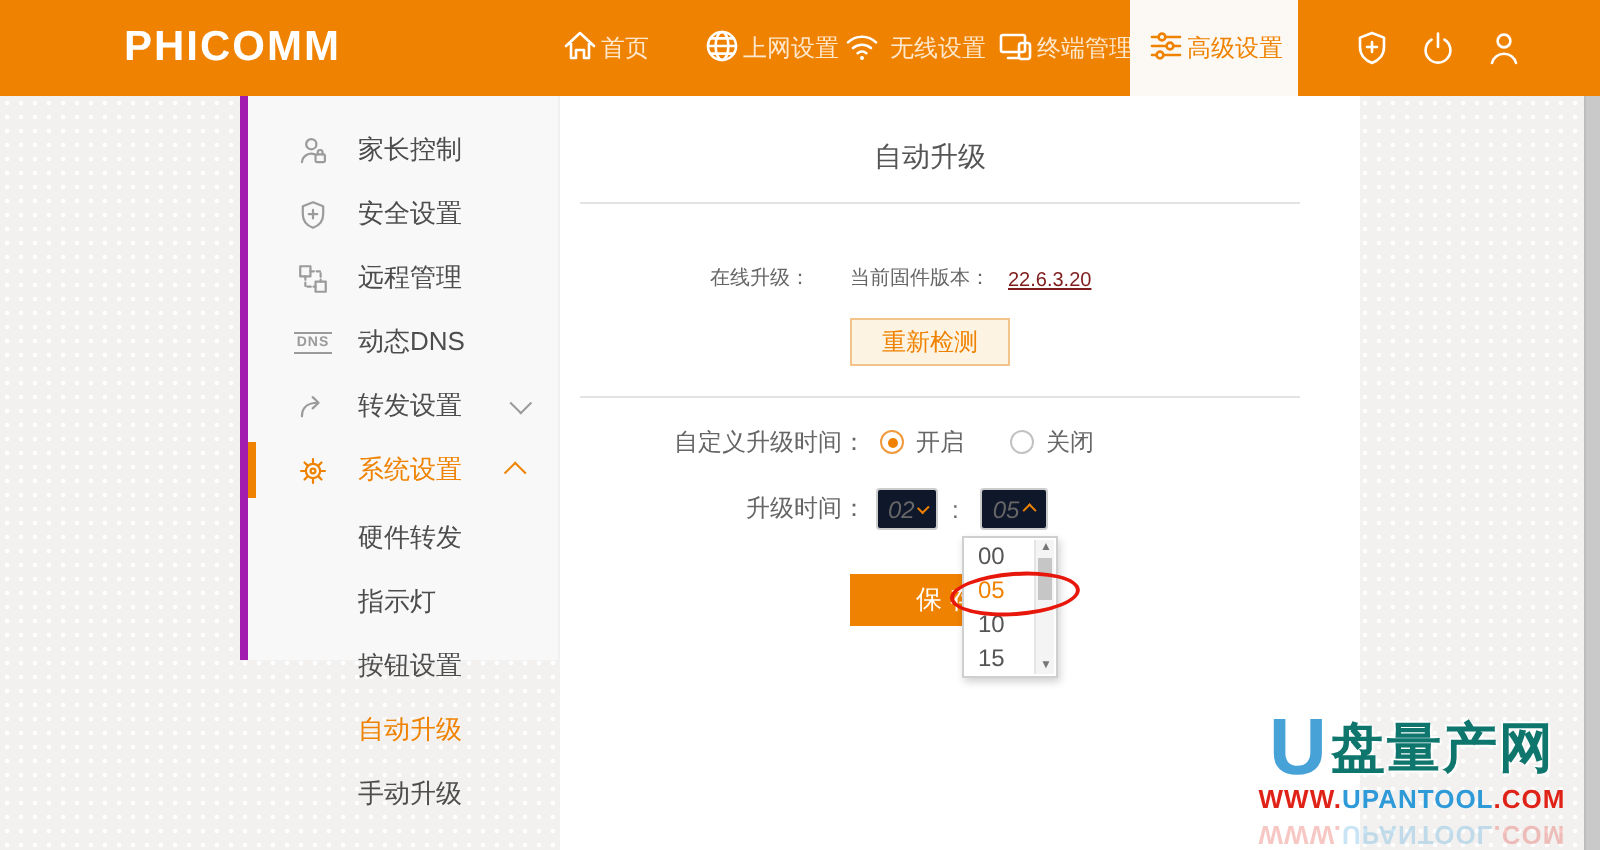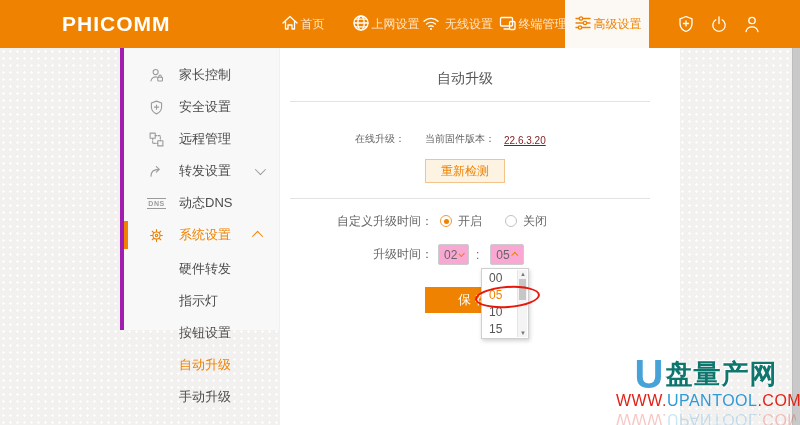--- a/index.html
+++ b/index.html
@@ -72,23 +72,23 @@
   .fr1 { top:165px; height:16px; } .fr2 { top:196px; height:21px; }
   .form-label { width:153px; text-align:right; }
   .radio-group { display:flex; align-items:center; margin-left:7px; }
   .radio { width:12px; height:12px; border-radius:50%; border:1px solid #c2c2c2;
     position:relative; cursor:pointer; background:#fff; }
   .radio.sel { border-color:#ef9a3c; }
   .radio.sel::after { content:""; position:absolute; left:2.5px; top:2.5px; width:5px;
     height:5px; border-radius:50%; background:#ef8200; }
   .radio-lab { margin-left:6px; cursor:pointer; }
   .gap { width:23px; }
-  .select-box { height:21px; border:1px solid #ccc; border-radius:2px; background:#f9a8d4;
+  .select-box { height:21px; border:1px solid #ccc; border-radius:2px; background:#0f172a;
     display:flex; align-items:center; justify-content:space-between; padding:0 5px;
-    font-size:12px; color:#666; cursor:pointer; }
+    font-size:12px; color:#666; cursor:pointer;font-style:italic; }
   .sel-hour { width:31px; margin-left:5px; } .sel-min { width:34px; margin-left:11px; }
   .colon { margin-left:7px; color:#666; }
   .sel-chev { width:5px; height:5px; border-right:1.3px solid #ef8200;
     border-bottom:1.3px solid #ef8200; margin-left:2px; }
   .sel-chev.dn { transform:rotate(45deg) translateY(-1px); }
   .sel-chev.up { transform:rotate(-135deg) translateY(-1px); }
   .save-btn { position:absolute; left:145px; top:239px; width:100px; height:26px;
     background:#ef8200; color:#fff; font-size:13px; letter-spacing:4px; border:none;
     display:flex; align-items:center; justify-content:center; cursor:pointer; z-index:1; }
 
@@ -110,21 +110,21 @@
     border:2.5px solid #e7170b; border-radius:50%; transform:rotate(-4deg); z-index:3;
     pointer-events:none; }
 
   
   .watermark { position:absolute; left:616px; top:354px; width:180px; text-align:center; z-index:12; }
   .wm-row { display:flex; align-items:center; justify-content:center; }
   .wm-u { color:#47a2d8; font-size:40px; font-weight:bold; line-height:40px;
     margin-right:2px; text-shadow:1px 1px 0 #fff; }
   .wm-cn { color:#0f766e; font-size:27px; font-weight:bold; letter-spacing:1px;
     text-shadow:-1px -1px 0 #fff, 1px 1px 1px #fff; }
-  .wm-url { font-size:16px; font-weight:normal; letter-spacing:.5px; margin-top:-2px; }
+  .wm-url { font-size:13px; font-weight:bold; letter-spacing:.5px; margin-top:-2px; }
   .wm-red { color:#e02318; } .wm-blue { color:#2e9ad8; }
   .wm-reflect { transform:scaleY(-1); opacity:.25; height:15px; overflow:hidden; margin-top:1px; }
 </style>
 </head>
 <body>
 
 <div class="stage">
 
   <div class="page-bg"></div>
   <div class="scroll-strip"></div>
@@ -229,32 +229,32 @@
         <svg class="ic" width="17" height="17" viewBox="0 0 20 20">
             <rect x="2.5" y="2.5" width="6" height="6"></rect>
             <rect x="11.5" y="11.5" width="6" height="6"></rect>
             <path d="M8.5 5.5 H14.5 V11.5 M5.5 8.5 V14.5 H11.5" stroke-dasharray="2 1.6"></path>
           </svg>
       </span>
       <span>远程管理</span>
     </div>
     <div class="side-item">
       <span class="sic">
-        <svg class="ic" width="17" height="17" viewBox="0 0 20 20">
-            <path d="M3.5 15.5 C3.5 9.5 8 7.5 13 7.5 M9.8 4.2 L13.3 7.5 L9.8 10.8"></path>
-          </svg>
-      </span>
-      <span>转发设置</span>
-      <span class="chev down"></span>
-    </div>
-    <div class="side-item">
-      <span class="sic">
           <span class="dns-badge">DNS</span>
         </span>
       <span>动态DNS</span>
+    </div>
+    <div class="side-item">
+      <span class="sic">
+        <svg class="ic" width="17" height="17" viewBox="0 0 20 20">
+            <path d="M3.5 15.5 C3.5 9.5 8 7.5 13 7.5 M9.8 4.2 L13.3 7.5 L9.8 10.8"></path>
+          </svg>
+      </span>
+      <span>转发设置</span>
+      <span class="chev down"></span>
     </div>
     <div class="side-item active">
       <span class="sic">
         <svg class="ic" width="17" height="17" viewBox="0 0 20 20">
             <circle cx="10" cy="10" r="4.2"></circle>
             <circle cx="10" cy="10" r="1.4"></circle>
             <path d="M10 3 V5.3 M10 14.7 V17 M3 10 H5.3 M14.7 10 H17 M5 5 L6.7 6.7 M13.3 13.3 L15 15 M15 5 L13.3 6.7 M6.7 13.3 L5 15"></path>
           </svg>
       </span>
       <span>系统设置</span>

